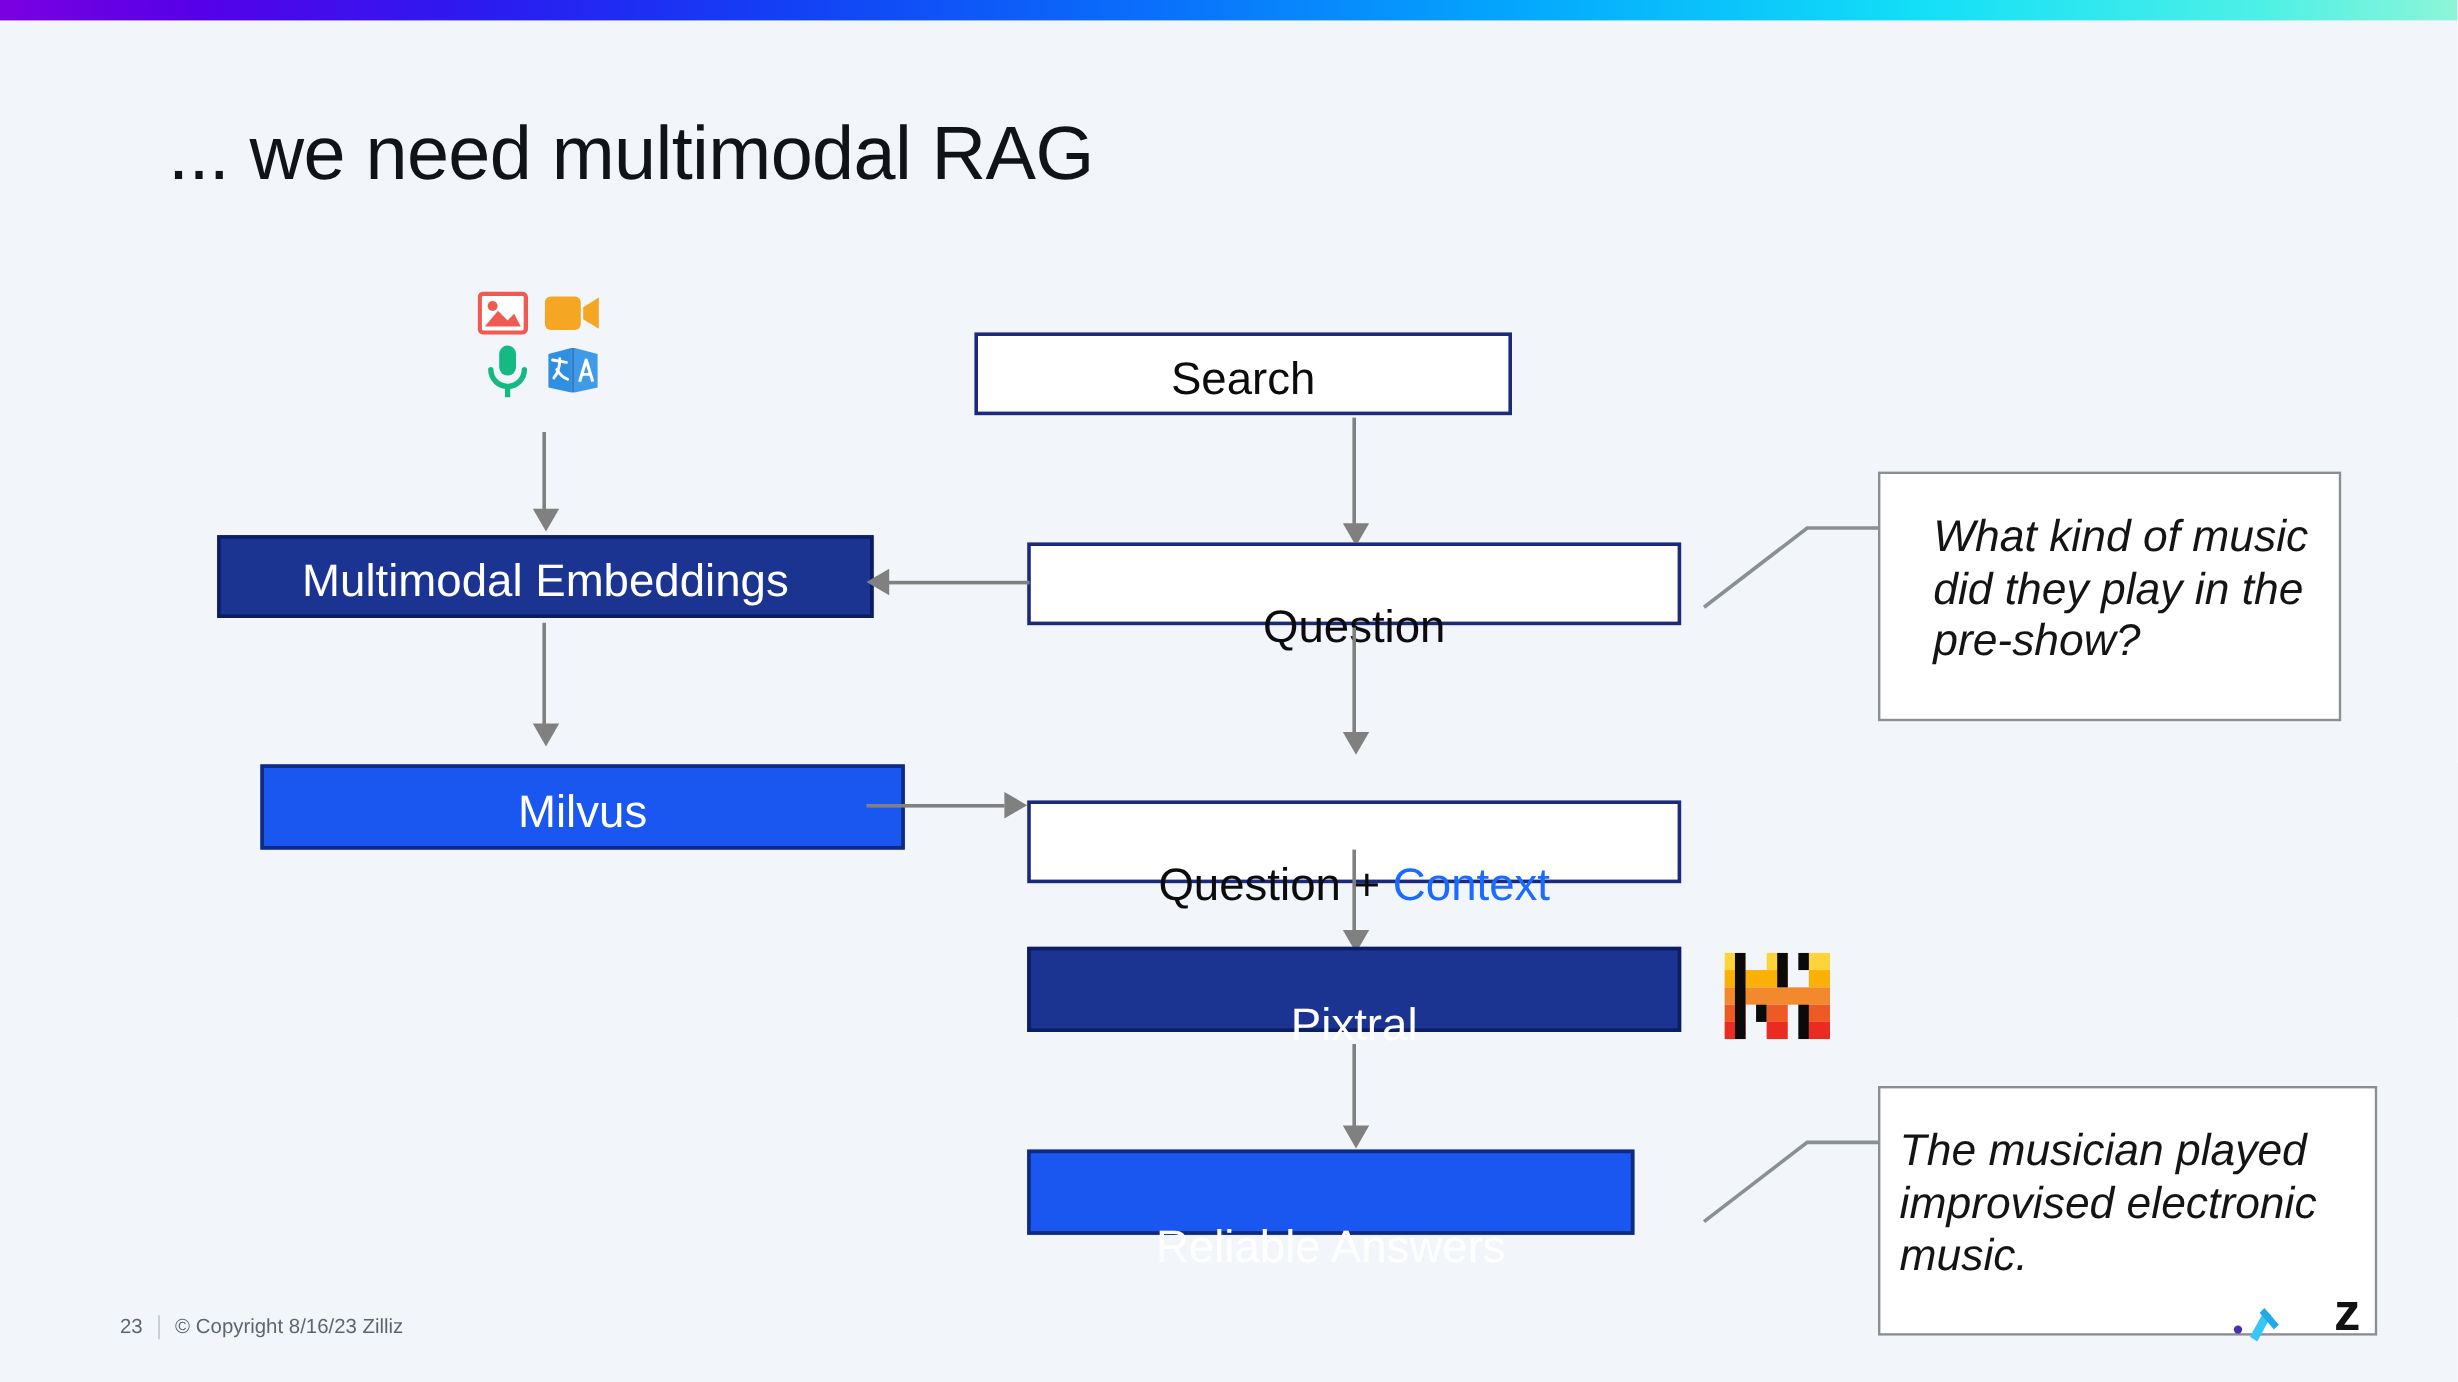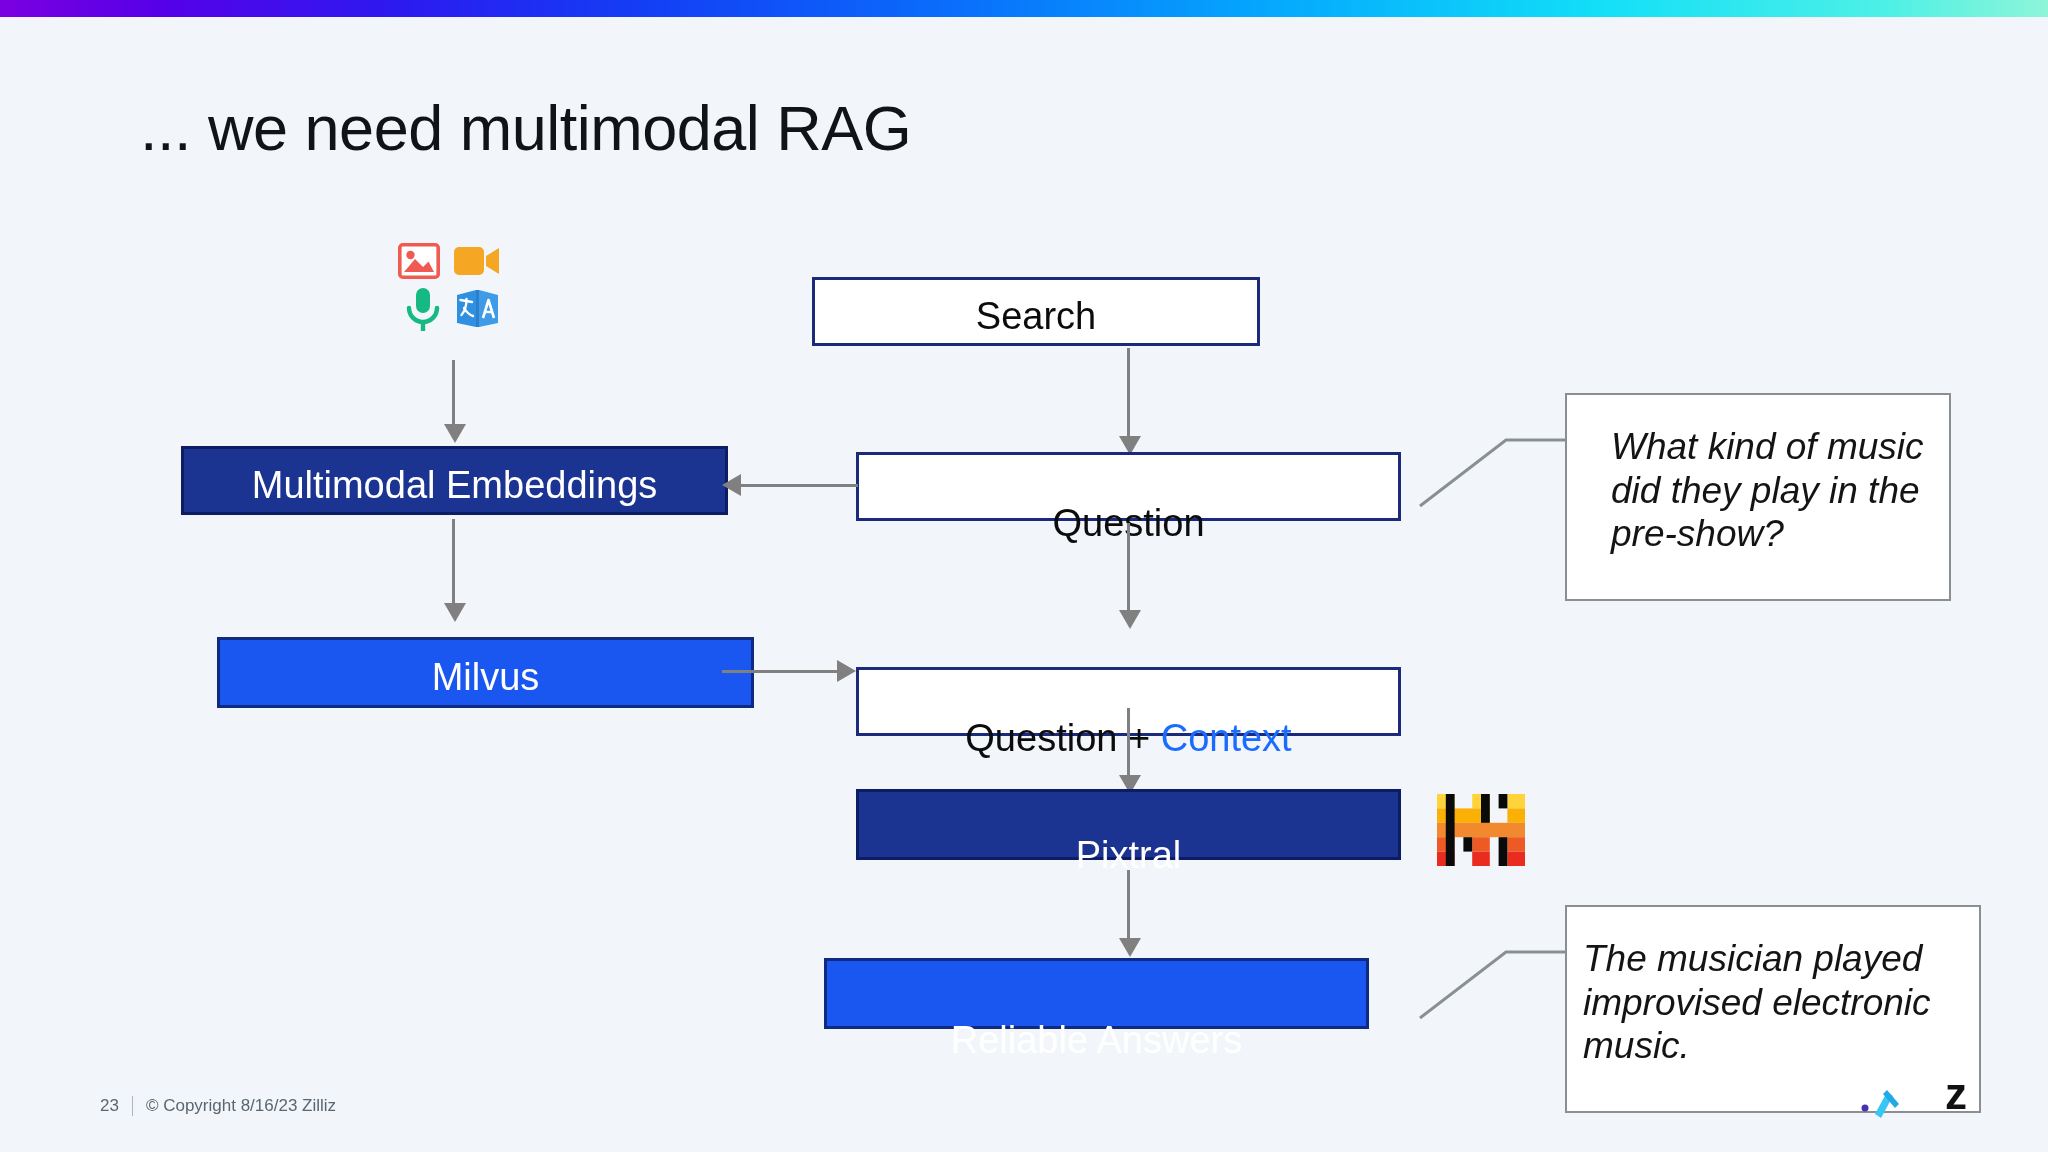--- a/index.html
+++ b/index.html
@@ -284,21 +284,21 @@
 
   <div class="fbox box-navy" style="left:856px; top:789px; width:545px; height:71px;">
     <span class="cap cap-white" style="top:44px;">Pixtral</span>
   </div>
 
   <div class="conn">
     <div class="vline" style="left:1127px; top:870px; height:78px;"></div>
     <div class="arrow-down" style="left:1119px; top:938px;"></div>
   </div>
 
-  <div class="fbox box-blue" style="left:824px; top:958px; width:545px; height:71px;">
+  <div class="fbox box-blue" style="left:856px; top:958px; width:506px; height:71px;">
     <span class="cap cap-white" style="top:60px;">Reliable Answers</span>
   </div>
 
   <div id="mistral-logo">
     <svg width="88" height="72" viewBox="0 0 88 72">
 
       <rect x="0" y="0" width="17.6" height="14.4" fill="#ffd43b"></rect>
       <rect x="35.2" y="0" width="17.6" height="14.4" fill="#ffd43b"></rect>
       <rect x="70.4" y="0" width="17.6" height="14.4" fill="#ffd43b"></rect>
 

